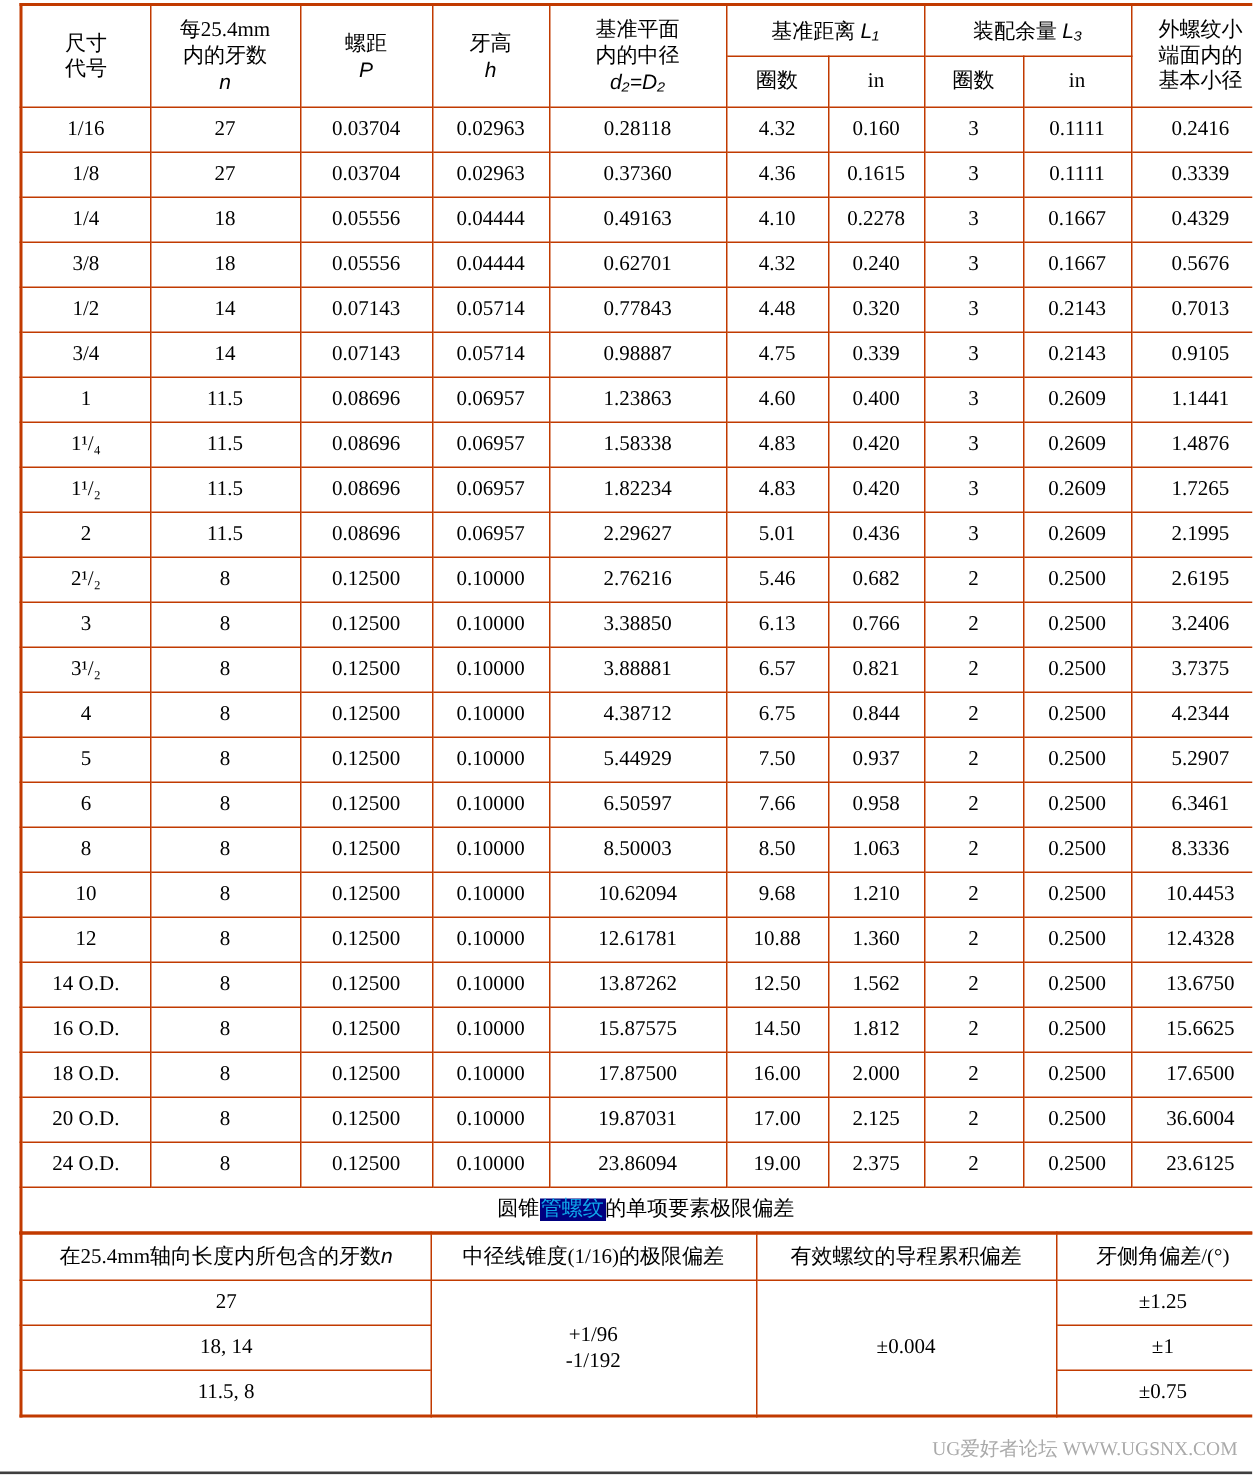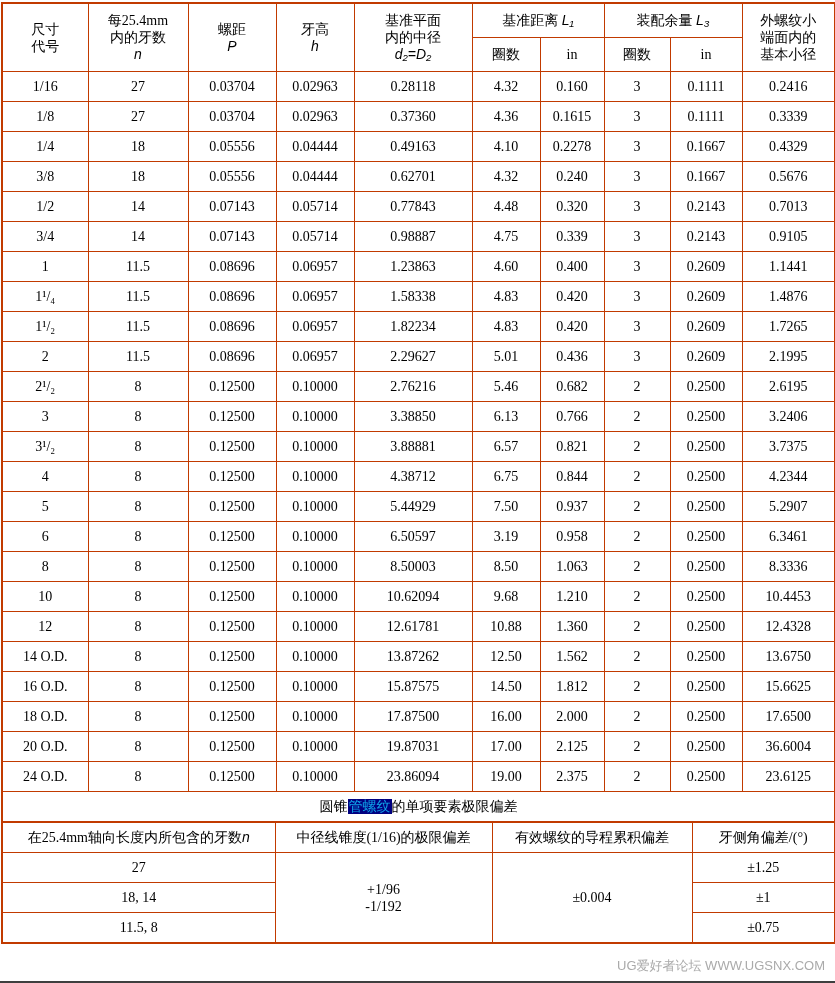--- a/index.html
+++ b/index.html
@@ -1,36 +1,36 @@
 <!DOCTYPE html>
 <html><head>
 <meta charset="utf-8">
 <style>
   html,body{margin:0;padding:0;background:#fff;}
   .page{position:relative;width:835px;height:983px;background:#ffffff;overflow:hidden;
         font-family:"Liberation Serif", serif;color:#000;}
-  .tbl-wrap{position:absolute;left:1px;top:2px;width:759px;}
+  .tbl-wrap{position:absolute;left:1px;top:2px;width:759px;padding-left:12px;}
   table{border-collapse:collapse;table-layout:fixed;width:833px;}
   table.main, table.dev{border:2px solid #c13a00;}
   th,td{border:1px solid #c13a00;text-align:center;vertical-align:middle;
         font-size:14px;font-weight:normal;padding:0 2px;overflow:hidden;}
   .main thead th{height:33px;line-height:17px;}
   .main thead tr.grp th{height:33px;}
   .main tbody td{height:29px;line-height:29px;}
   .sym{font-style:italic;font-family:Liberation Sans, sans-serif;}
   .lines{line-height:17px;}
   td.banner-cell{height:27px;line-height:27px;border-left:none;border-right:none;}
   .hl{background:#000080;color:#c9a35c;padding:0 1px;}
   .dev{margin-top:-2px;}
   .dev th{height:29px;line-height:29px;}
   .dev td{height:29px;line-height:29px;}
   .dev td.multi{line-height:19px;margin-left:16px;}
   .footer{position:absolute;left:0;bottom:0;width:835px;}
   .watermark{text-align:right;padding-right:10px;margin-bottom:6px;
-             font-family:Liberation Sans, sans-serif;font-size:13px;color:#aaaaaa;}
+             font-family:Liberation Serif, serif;font-size:13px;color:#aaaaaa;}
   .bottom-line{height:0;border-top:2px solid #3f3f3f;width:835px;}
 </style>
 </head>
 <body>
 
 <div class="page">
   <div class="tbl-wrap">
 
     <table class="main">
       <colgroup>
@@ -263,21 +263,21 @@
             <td>2</td>
             <td>0.2500</td>
             <td>5.2907</td>
           </tr>
           <tr>
             <td>6</td>
             <td>8</td>
             <td>0.12500</td>
             <td>0.10000</td>
             <td>6.50597</td>
-            <td>3.19</td>
+            <td>7.66</td>
             <td>0.958</td>
             <td>2</td>
             <td>0.2500</td>
             <td>6.3461</td>
           </tr>
           <tr>
             <td>8</td>
             <td>8</td>
             <td>0.12500</td>
             <td>0.10000</td>

